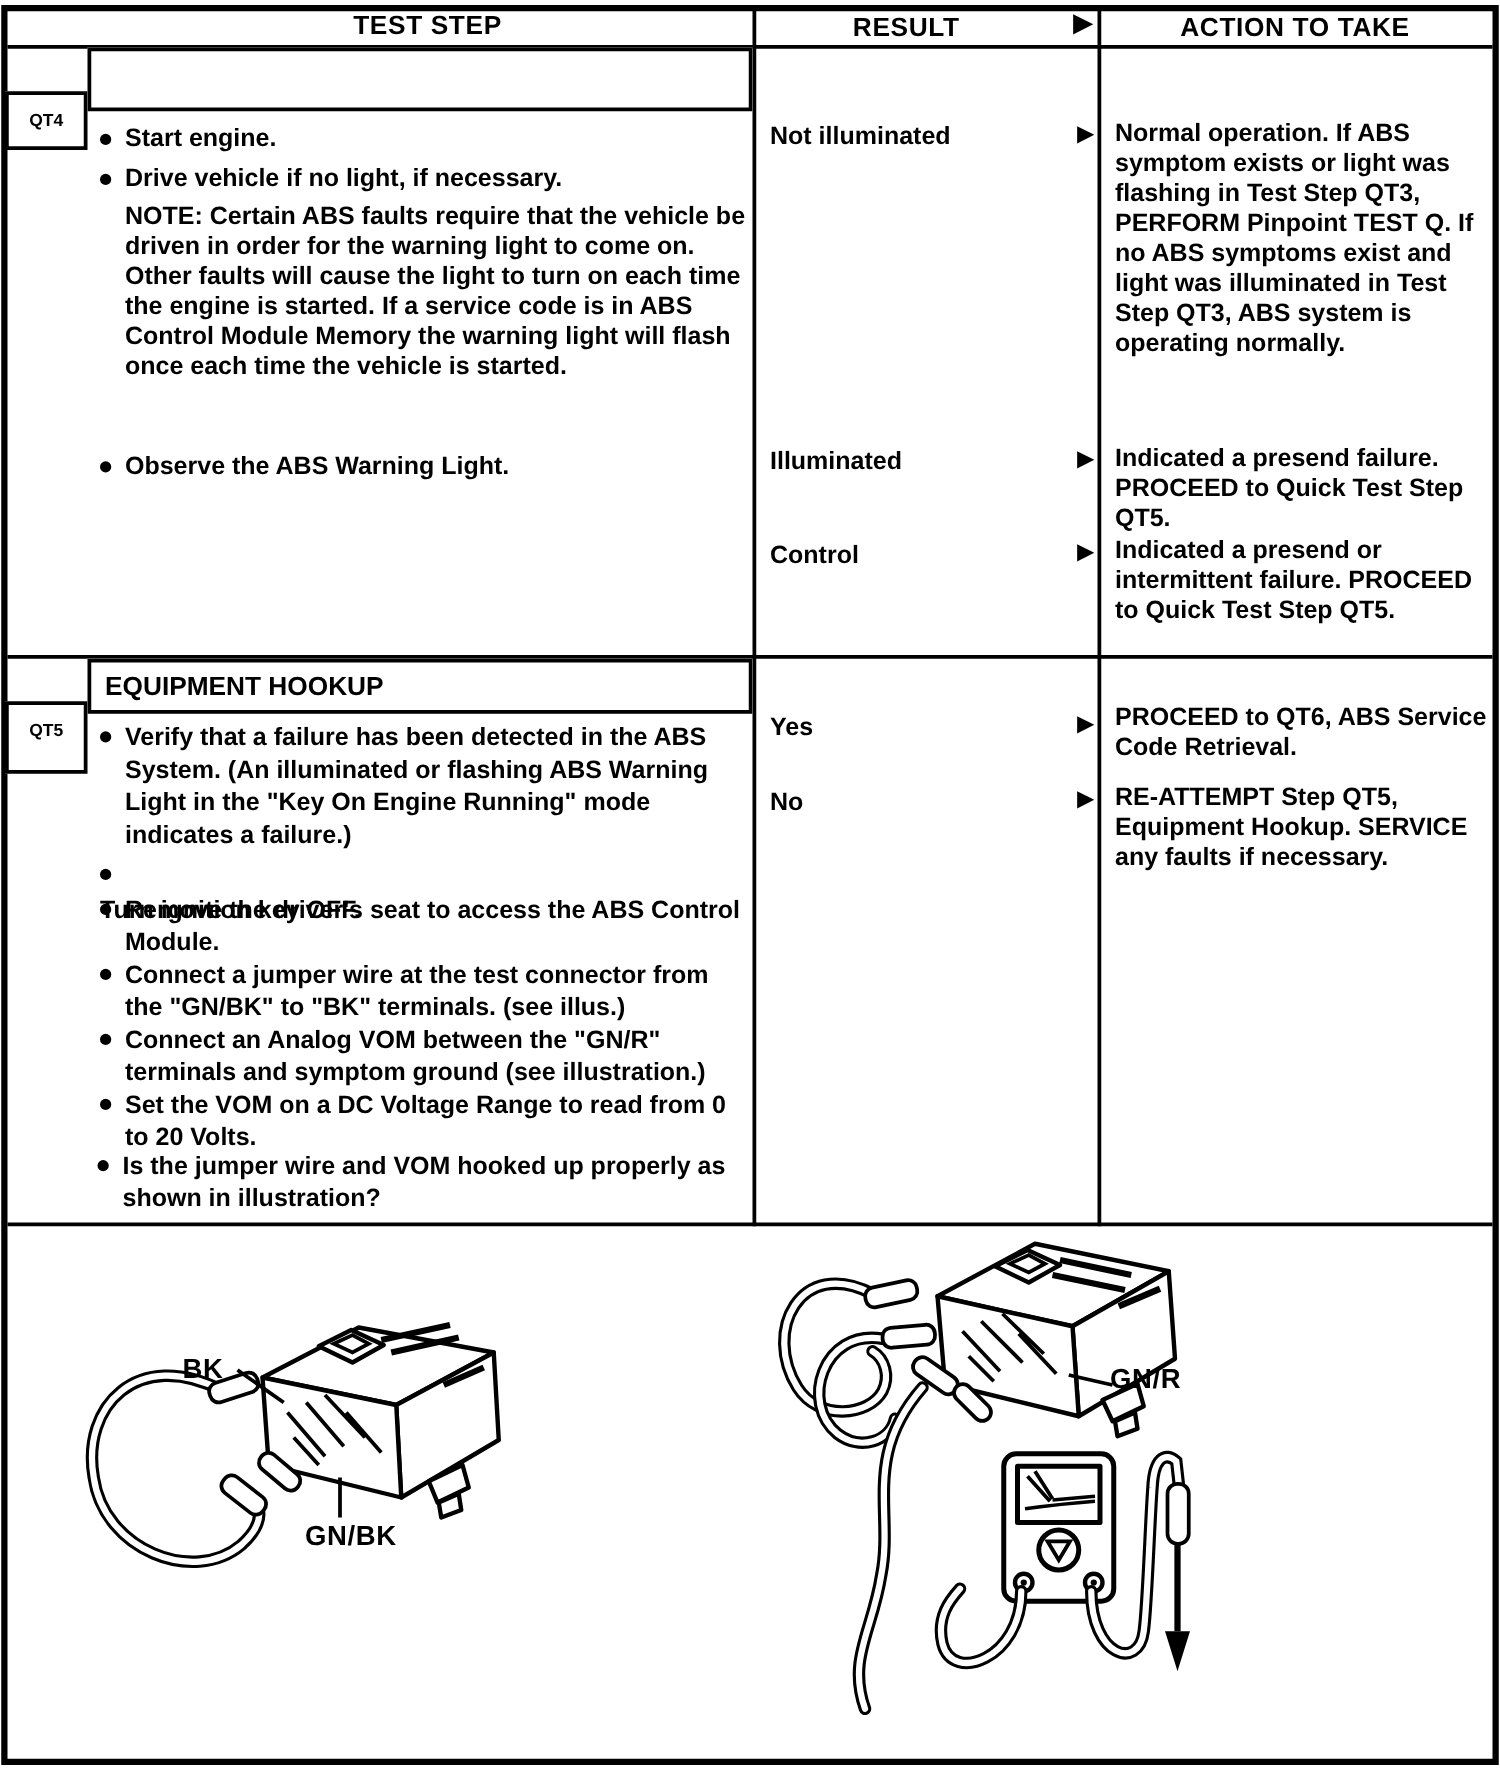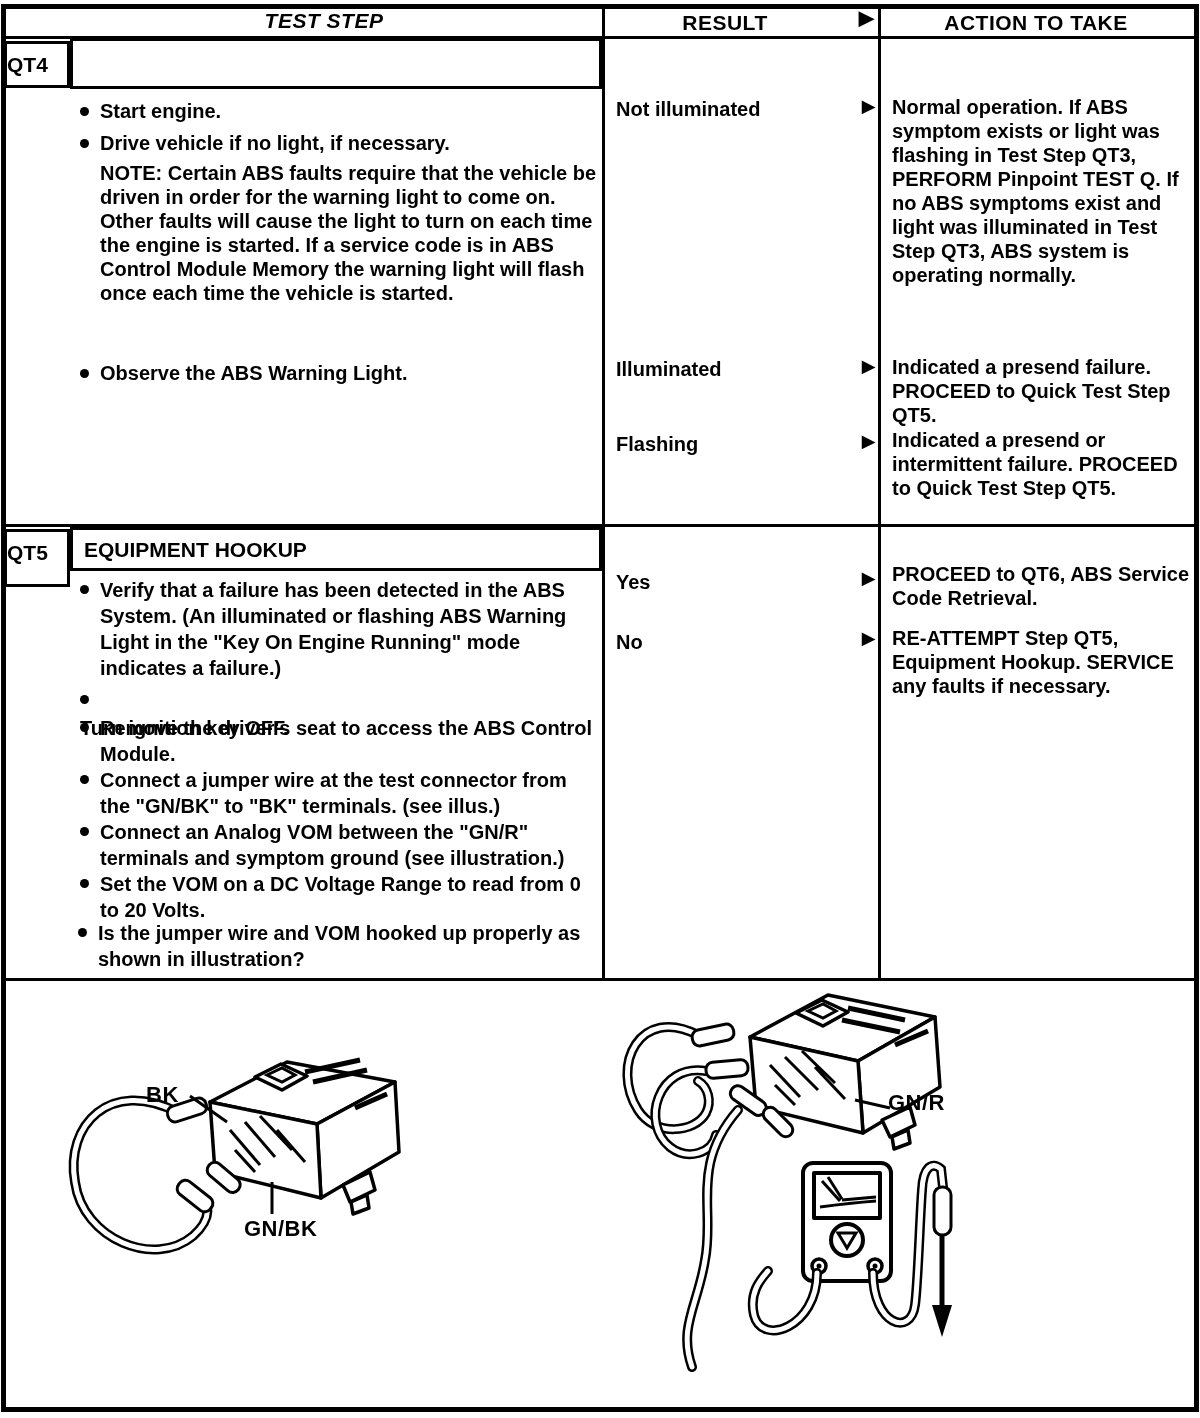--- a/index.html
+++ b/index.html
@@ -5,21 +5,21 @@
   html,body{margin:0;padding:0;background:#fff;}
   .page{
     position:relative;width:1200px;height:1418px;background:#fff;
     font-family:"Liberation Sans","DejaVu Sans",sans-serif;
     font-weight:bold;color:#000;overflow:hidden;
   }
   .line{position:absolute;background:#000;}
   .box{position:absolute;border:3px solid #000;background:#fff;box-sizing:border-box;}
   .outer{position:absolute;left:1px;top:4px;width:1188px;height:1398px;border:5px solid #000;}
   .hdr{position:absolute;font-size:21px;text-align:center;letter-spacing:.5px;}
-  .idlbl{font-size:21px;line-height:41px;}
+  .idlbl{font-size:14px;text-align:center;line-height:41px;margin-top:32px;}
   .steptitle{position:absolute;font-size:21px;line-height:25px;}
   .bullet{position:absolute;display:flex;gap:11px;font-size:20px;line-height:24px;}
   .bullet .dot{flex:none;width:9px;height:9px;border-radius:50%;background:#000;margin-top:8px;}
   .q5 .bullet, .bullet.lh26{line-height:26px;}
   .note{position:absolute;font-size:20px;line-height:24px;}
   .result-label{position:absolute;font-size:20px;line-height:24px;}
   .action-text{position:absolute;font-size:20px;line-height:24px;}
   .arrow{position:absolute;left:848px;width:32px;font-size:23px;line-height:24px;text-align:right;}
   .arrow.hdrarrow{font-size:27px;line-height:28px;}
   .illlabel{position:absolute;font-size:22px;letter-spacing:.5px;}
@@ -36,21 +36,21 @@
 
 <div class="page">
 
   <div class="outer"></div>
   <div class="line" style="left:6px;top:36px;width:1188px;height:3px;"></div>
   <div class="line" style="left:602px;top:6px;width:3px;height:975px;"></div>
   <div class="line" style="left:878px;top:6px;width:3px;height:975px;"></div>
   <div class="line" style="left:6px;top:524px;width:1188px;height:3px;"></div>
   <div class="line" style="left:6px;top:978px;width:1188px;height:3px;"></div>
 
-  <div class="hdr" style="left:6px;top:9px;width:636px;font-style:italic;">TEST STEP</div>
+  <div class="hdr" style="left:24px;top:9px;width:636px;">TEST STEP</div>
   <div class="hdr" style="left:602px;top:11px;width:246px;">RESULT</div>
   <div class="arrow hdrarrow" style="top:4px;">►</div>
   <div class="hdr" style="left:878px;top:11px;width:316px;">ACTION TO TAKE</div>
 
   <div class="box idlbl" style="left:4px;top:41px;width:66px;height:47px;">QT4</div>
   <div class="box" style="left:70px;top:38px;width:532px;height:51px;"></div>
 
   <div class="bullet" style="left:80px;top:99px;width:510px;">
     <span class="dot"></span>
     <span>Start engine.</span>
@@ -66,21 +66,21 @@
   </div>
 
   <div class="result-label" style="left:616px;top:97px;">Not illuminated</div>
   <div class="arrow" style="top:94px;">►</div>
   <div class="action-text" style="left:892px;top:95px;width:298px;">Normal operation. If ABS symptom exists or light was flashing in Test Step QT3, PERFORM Pinpoint TEST Q. If no ABS symptoms exist and light was illuminated in Test Step QT3, ABS system is operating normally.</div>
 
   <div class="result-label" style="left:616px;top:357px;">Illuminated</div>
   <div class="arrow" style="top:354px;">►</div>
   <div class="action-text" style="left:892px;top:355px;width:298px;">Indicated a presend failure. PROCEED to Quick Test Step QT5.</div>
 
-  <div class="result-label" style="left:616px;top:432px;">Flashing</div>
+  <div class="result-label" style="left:616px;top:432px;">Control</div>
   <div class="arrow" style="top:429px;">►</div>
   <div class="action-text" style="left:892px;top:428px;width:298px;">Indicated a presend or intermittent failure. PROCEED to Quick Test Step QT5.</div>
 
   <div class="box idlbl" style="left:4px;top:529px;width:66px;height:58px;">QT5</div>
   <div class="box" style="left:70px;top:527px;width:532px;height:44px;"></div>
   <div class="steptitle" style="left:84px;top:537px;width:480px;">EQUIPMENT HOOKUP</div>
 
   <div class="q5">
     <div class="bullet lh26" style="left:80px;top:577px;width:515px;">
       <span class="dot"></span>

